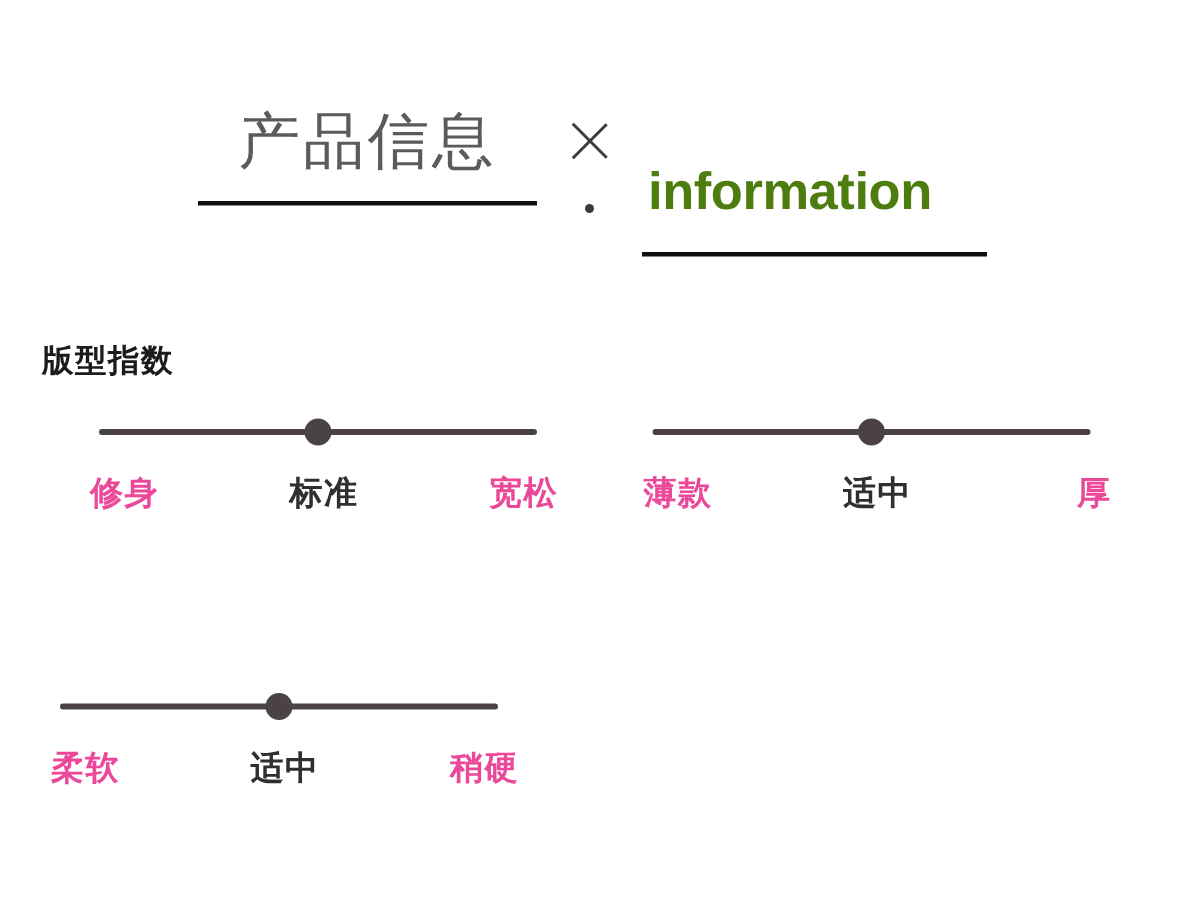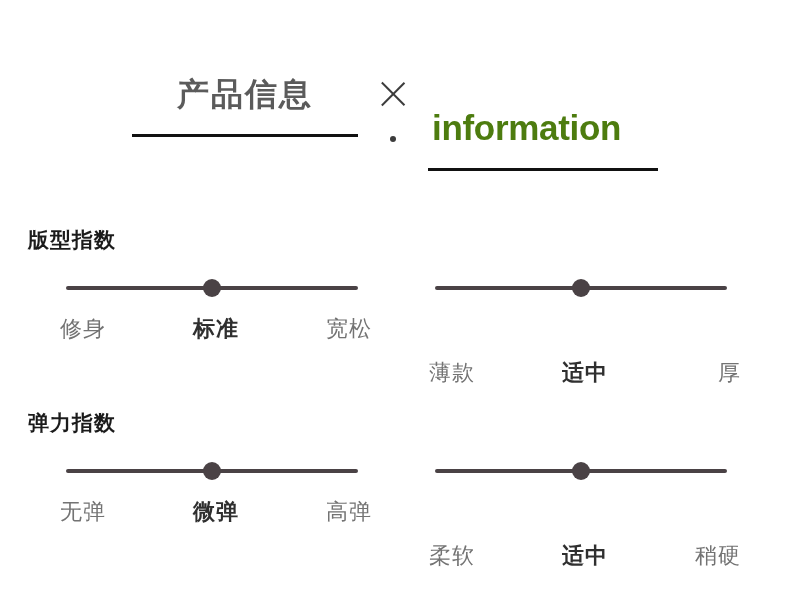--- a/index.html
+++ b/index.html
@@ -28,24 +28,24 @@
     align-items: flex-start;
     justify-content: center;
   }
 
   .title-block {
     display: flex;
     flex-direction: column;
     align-items: stretch;
   }
   .title-cn {
-    font-size: 32px;
+    font-size: 41px;
     line-height: 48px;
     color: #5b5b5b;
-    font-weight: 700;
+    font-weight: 400;
     letter-spacing: 2px;
     text-align: center;
     white-space: nowrap;
     padding: 0 4px;
   }
   .title-rule {
     height: 3px;
     background: #111111;
     margin-top: 16px;
     width: 226px;
@@ -164,26 +164,26 @@
 
   .slider-labels {
     position: absolute;
     top: 96px;
     width: 312px;
     display: flex;
     justify-content: space-between;
     align-items: baseline;
   }
   .col-left  .slider-labels { left: 60px; }
-  .col-right .slider-labels { left: 34px; margin-top: 44px; }
+  .col-right .slider-labels { left: 34px; }
 
   .slider-labels .lbl {
     font-size: 22px;
-    color: #737373;
-    font-weight: 400;
+    color: #ec4899;
+    font-weight: 700;
     letter-spacing: 1px;
     white-space: nowrap;
     flex: 0 0 auto;
   }
   .slider-labels .lbl.mid {
     color: #2f2f2f;
     font-weight: bold;
     position: absolute;
     left: 50%;
     transform: translateX(-50%);
@@ -239,32 +239,20 @@
       <div class="slider-track"></div>
       <div class="slider-thumb" style="left:50%"></div>
     </div>
     <div class="slider-labels">
       <div class="lbl start">薄款</div>
       <div class="lbl mid">适中</div>
       <div class="lbl end">厚</div>
     </div>
   </div>
 
-  <div class="index-cell col-left">
-    <div class="index-title">弹力指数</div>
-    <div class="slider">
-      <div class="slider-track"></div>
-      <div class="slider-thumb" style="left:50%"></div>
-    </div>
-    <div class="slider-labels">
-      <div class="lbl start">无弹</div>
-      <div class="lbl mid">微弹</div>
-      <div class="lbl end">高弹</div>
-    </div>
-  </div>
 
   <div class="index-cell col-right">
     <div class="slider">
       <div class="slider-track"></div>
       <div class="slider-thumb" style="left:50%"></div>
     </div>
     <div class="slider-labels">
       <div class="lbl start">柔软</div>
       <div class="lbl mid">适中</div>
       <div class="lbl end">稍硬</div>

